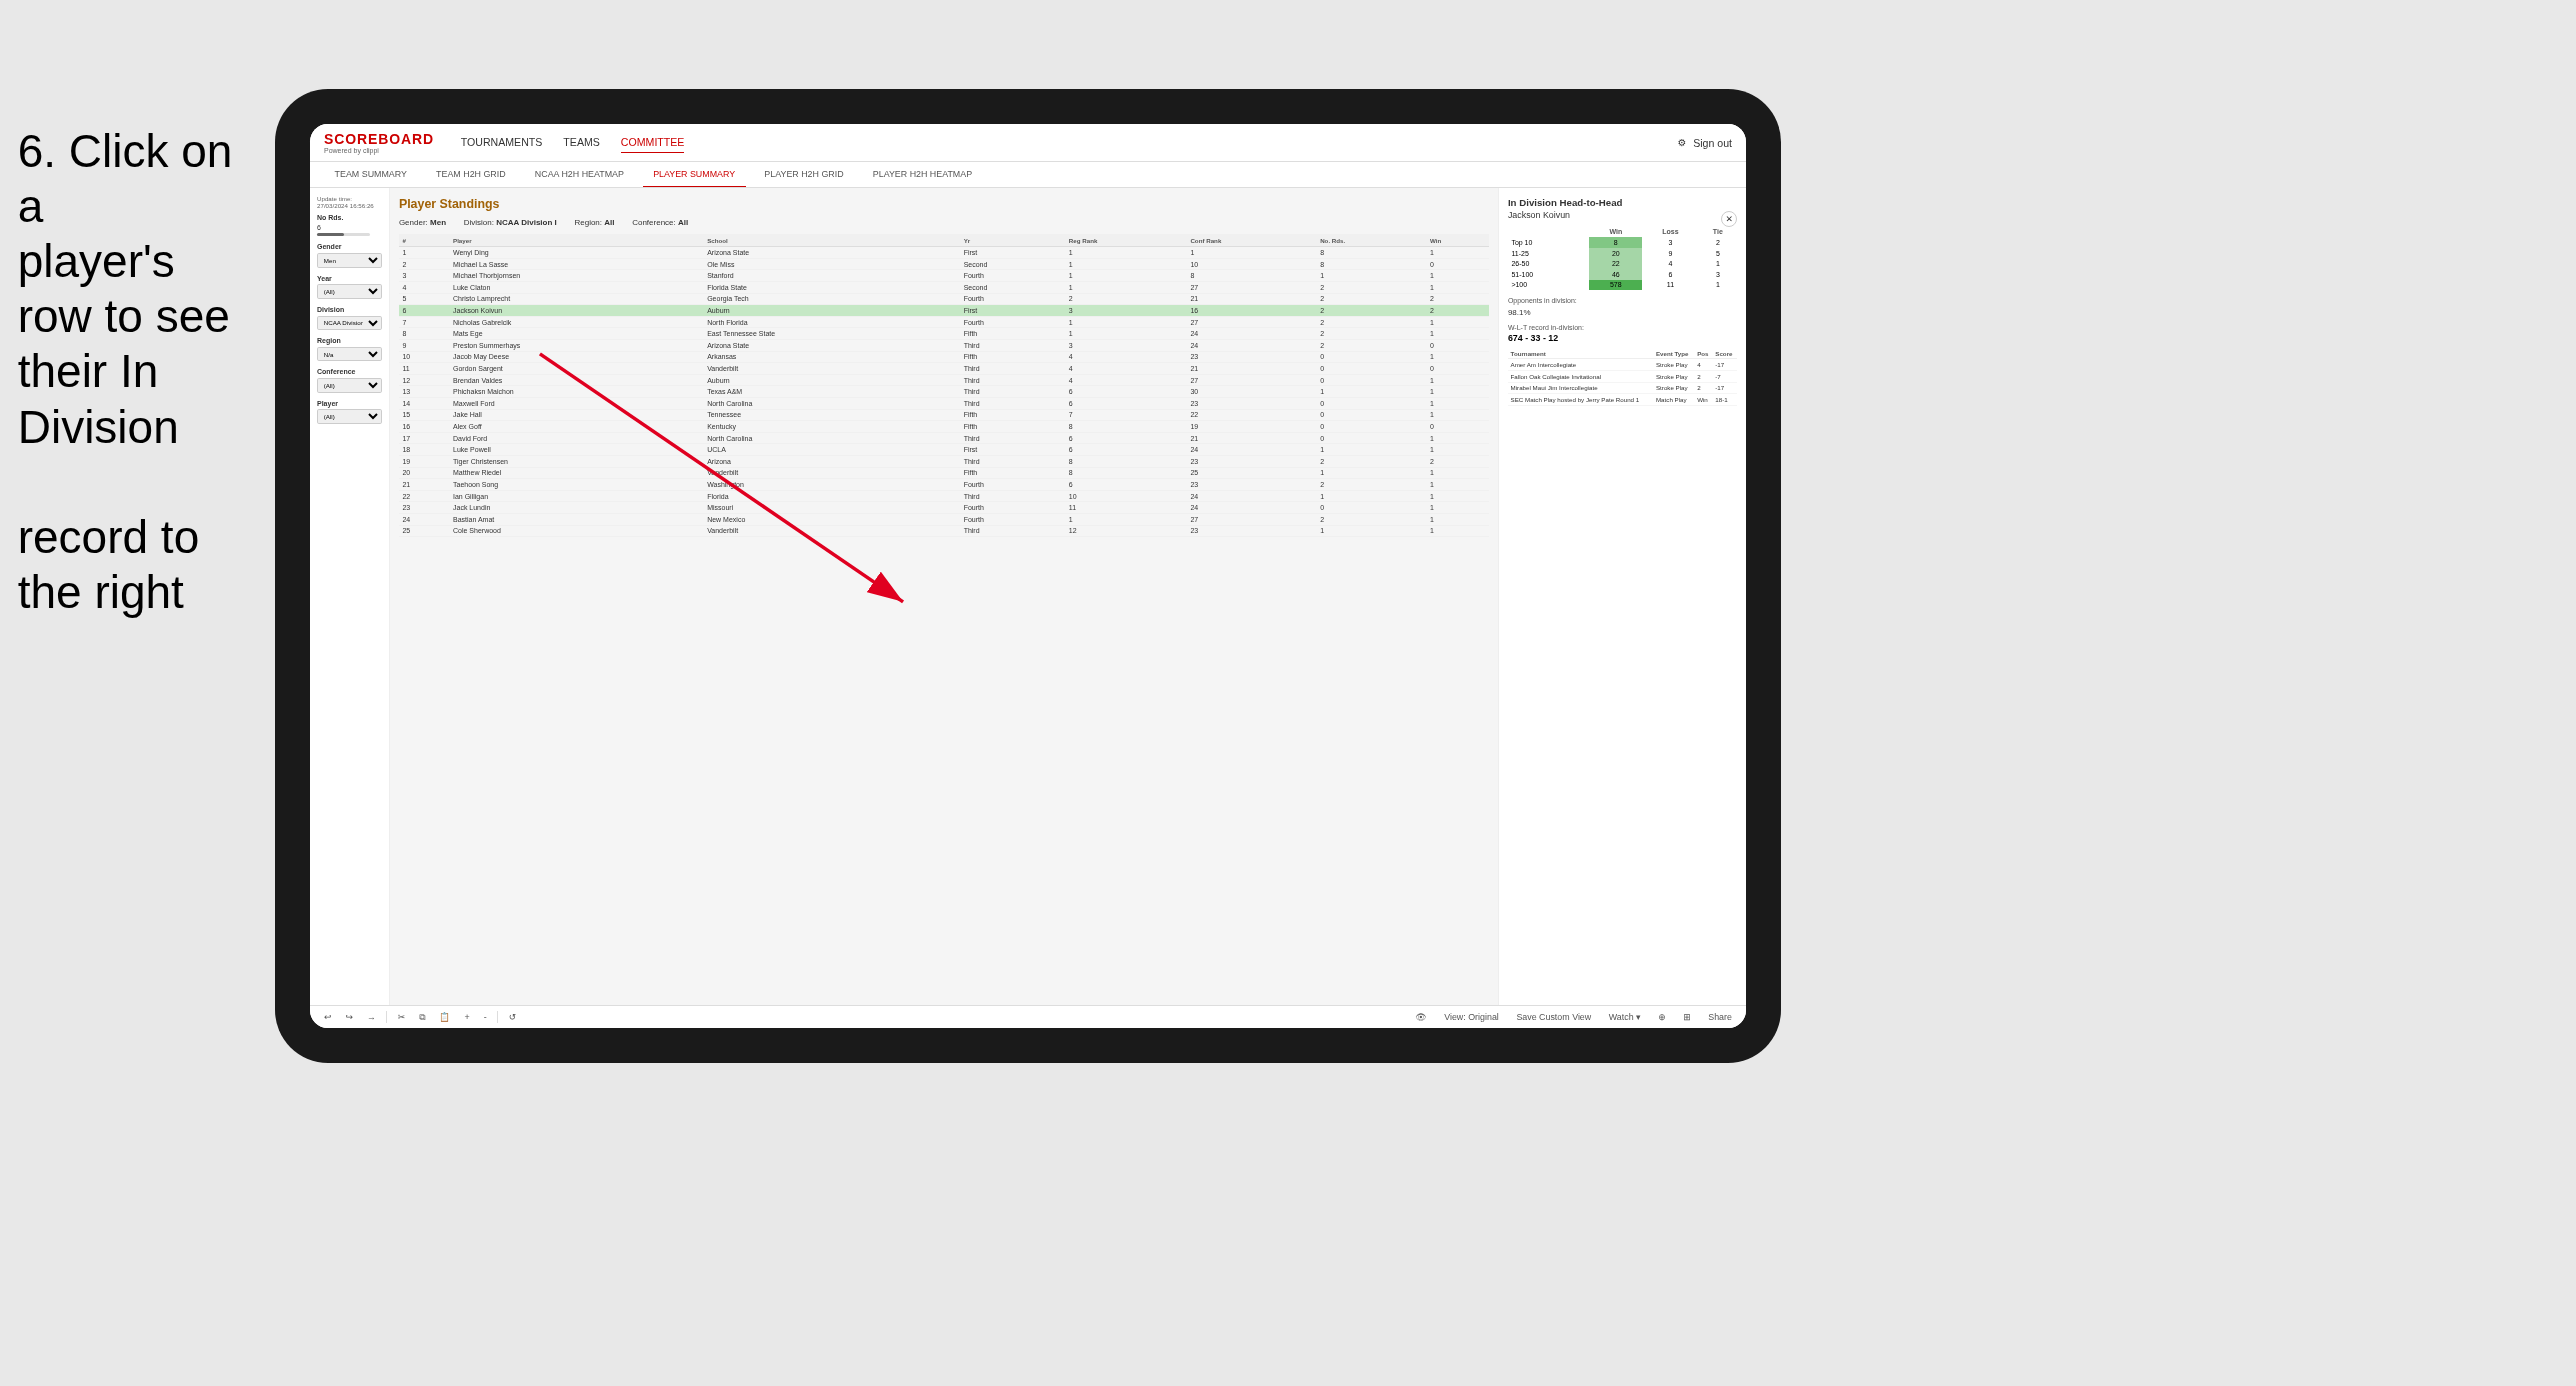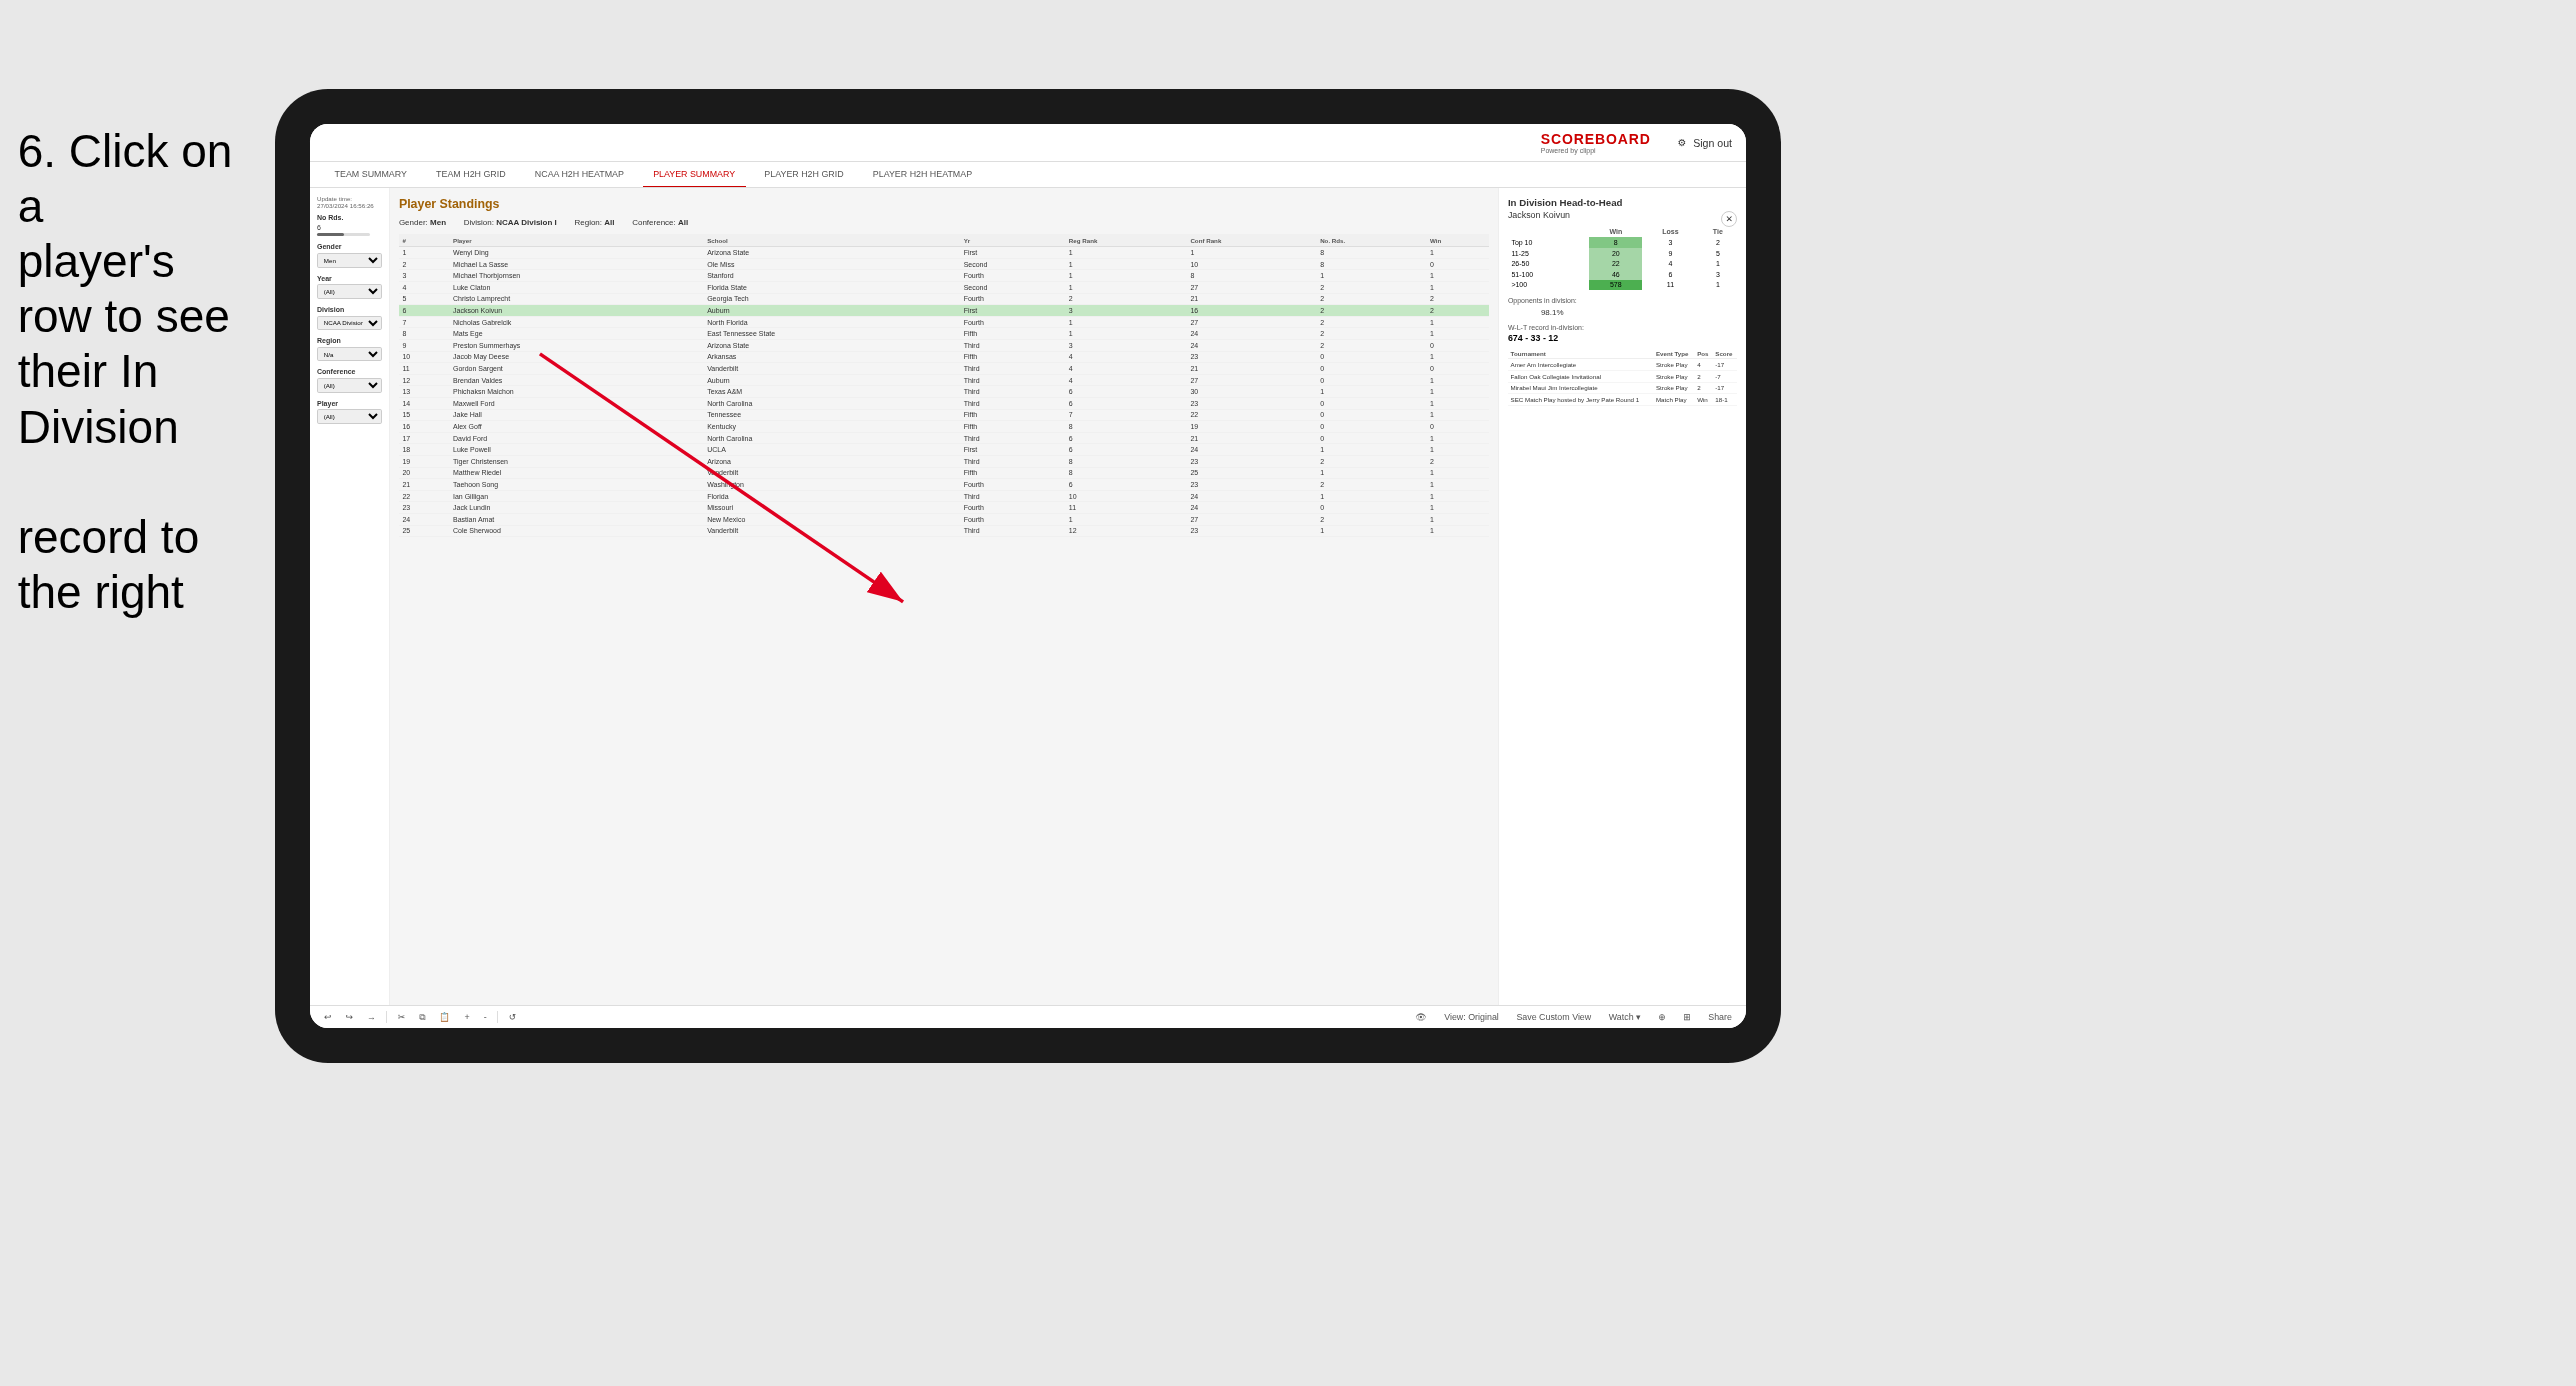--- a/index.html
+++ b/index.html
@@ -313,21 +313,20 @@
     .h2h-record {
       font-size: 8.9px;
       font-weight: bold;
       margin-bottom: 5.3px;
     }
 
     .h2h-pct {
       font-size: 8px;
       margin-bottom: 7px;
       color: #333;
-      margin-left: 33px;
     }
 
     .tournament-table {
       width: 100%;
       border-collapse: collapse;
       font-size: 6.2px;
     }
 
     .tournament-table th {
       text-align: left;
@@ -363,20 +362,25 @@
   <line x1="10" y1="10" x2="420" y2="290" stroke="#e00020" stroke-width="4" marker-end="url(#arrowhead)"></line>
 </svg>
 
 <div class="tablet-frame">
   <div class="tablet-screen">
 
     <div class="top-nav">
       <div class="logo-area">
         <span class="logo-scoreboard">SCOREBOARD</span>
         <span class="logo-powered">Powered by clippi</span>
+      </div>
+      <div class="nav-links">
+        <a class="nav-link">TOURNAMENTS</a>
+        <a class="nav-link">TEAMS</a>
+        <a class="nav-link active">COMMITTEE</a>
       </div>
       <div class="nav-right">
         <span>⚙</span>
         <a class="nav-link">Sign out</a>
       </div>
     </div>
 
     <div class="sub-nav">
       <a class="sub-nav-link">TEAM SUMMARY</a>
       <a class="sub-nav-link">TEAM H2H GRID</a>

